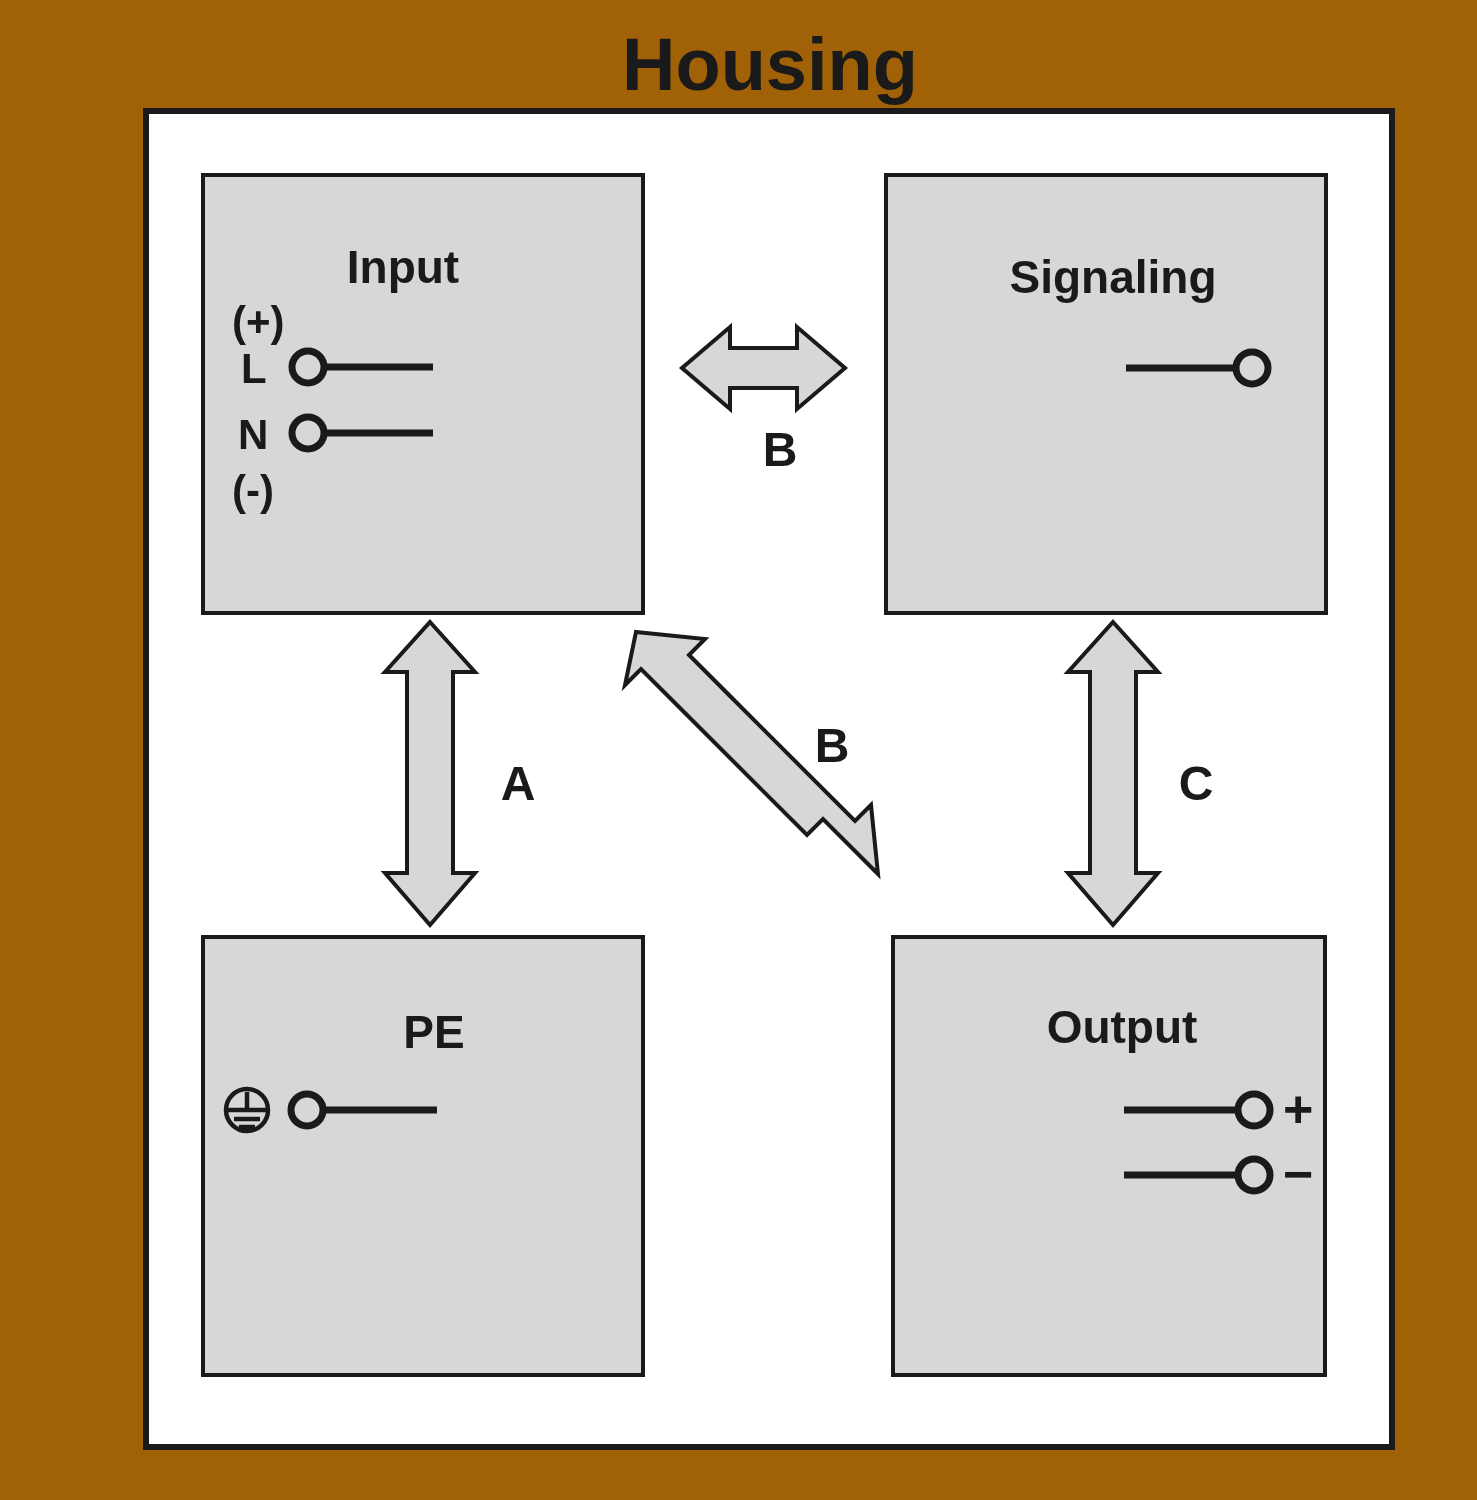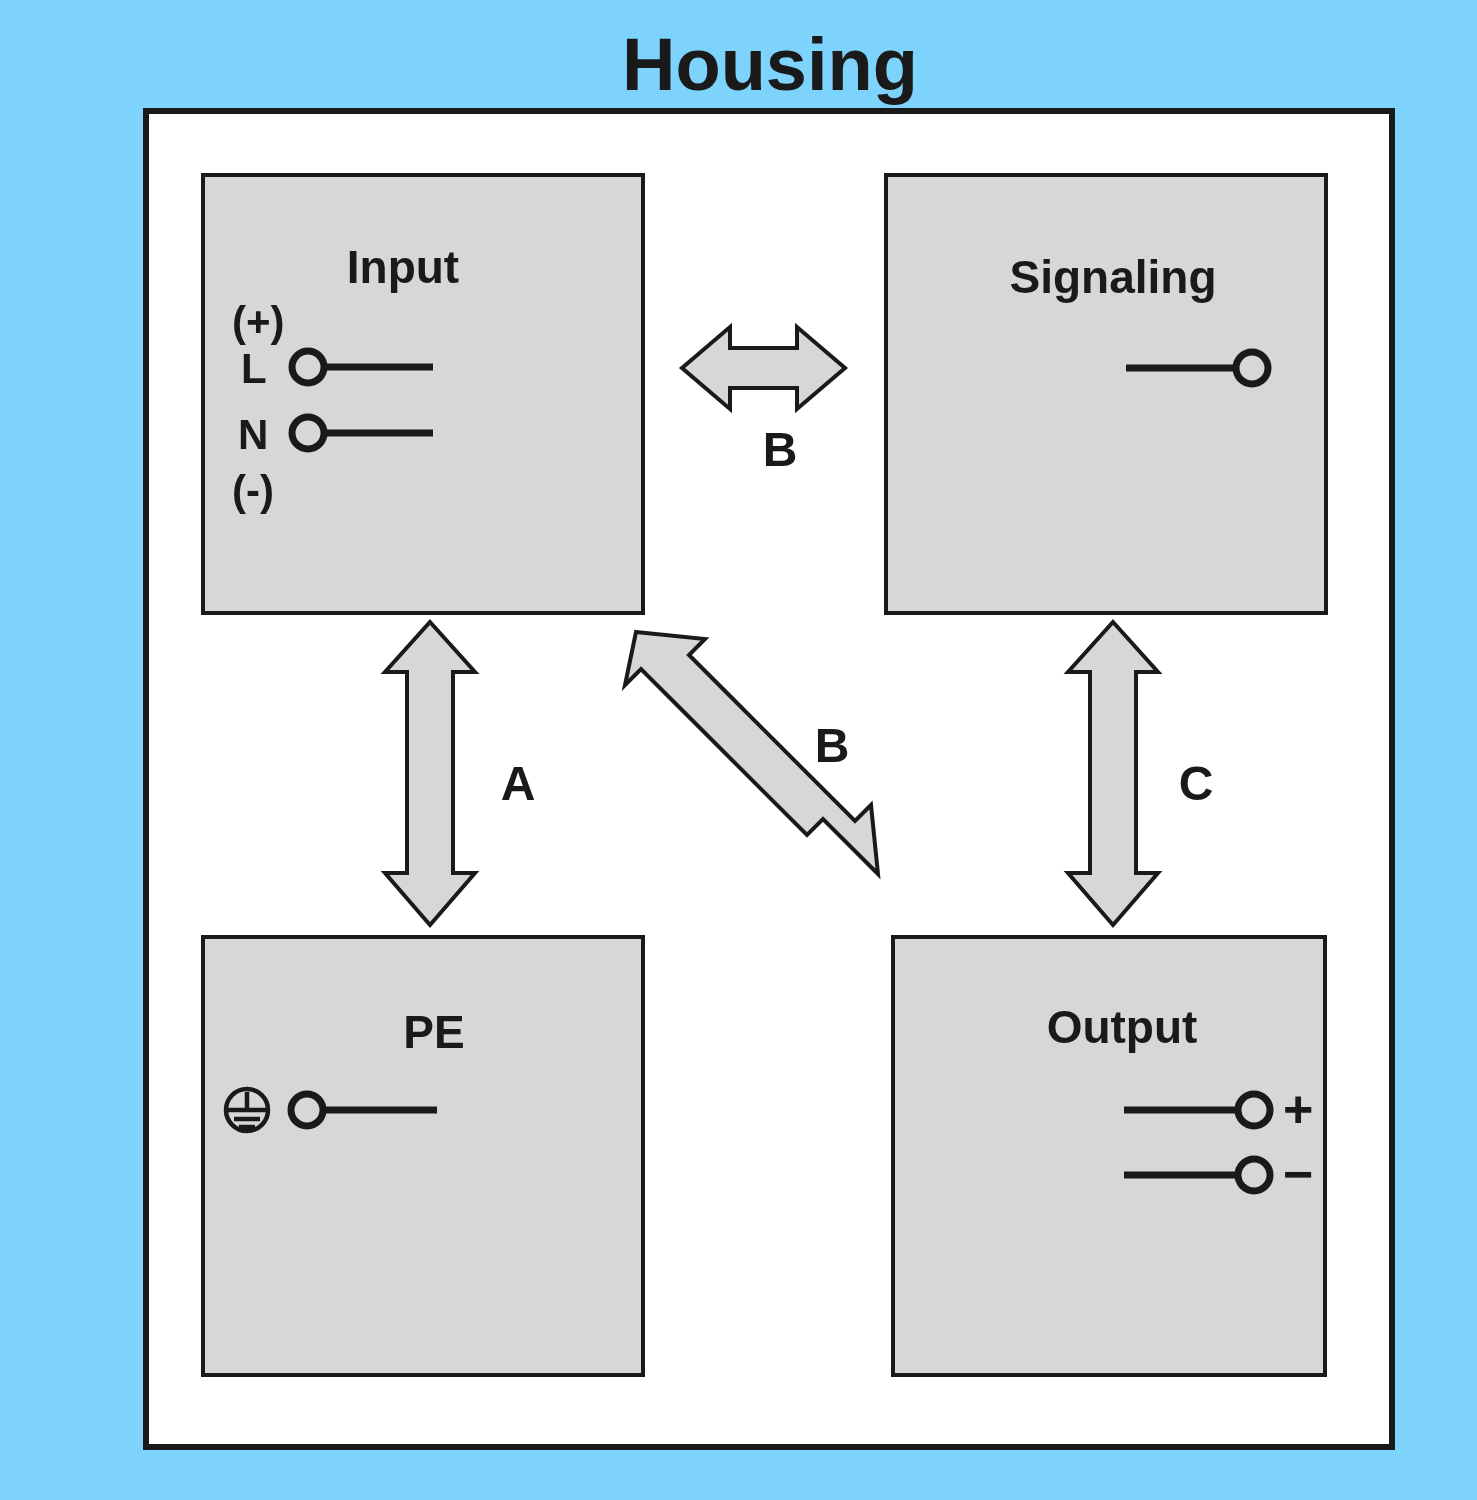--- a/index.html
+++ b/index.html
@@ -7,21 +7,21 @@
     padding: 0;
     background: #ffffff;
   }
   body {
     font-family: "Liberation Sans", sans-serif;
   }
   #stage {
     position: relative;
     width: 1477px;
     height: 1500px;
-    background: #7dd3fc;
+    background: #a16207;
     overflow: hidden;
   }
   #diagram {
     display: block;
     width: 1477px;
     height: 1500px;
   }
   .housing-rect {
     fill: #ffffff;
     stroke: #1a1a1a;

